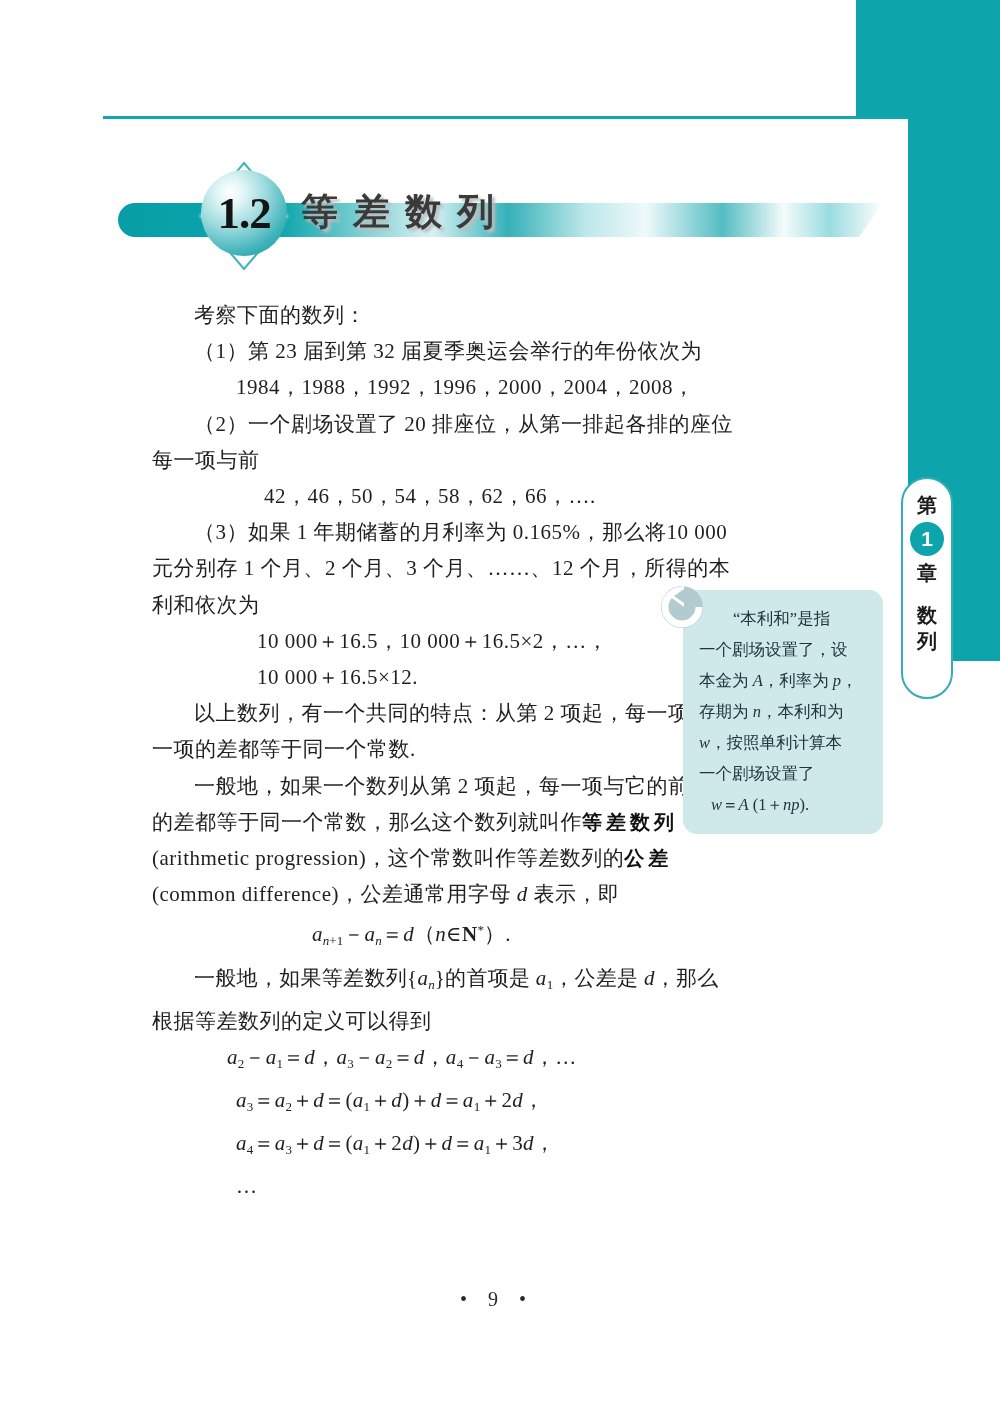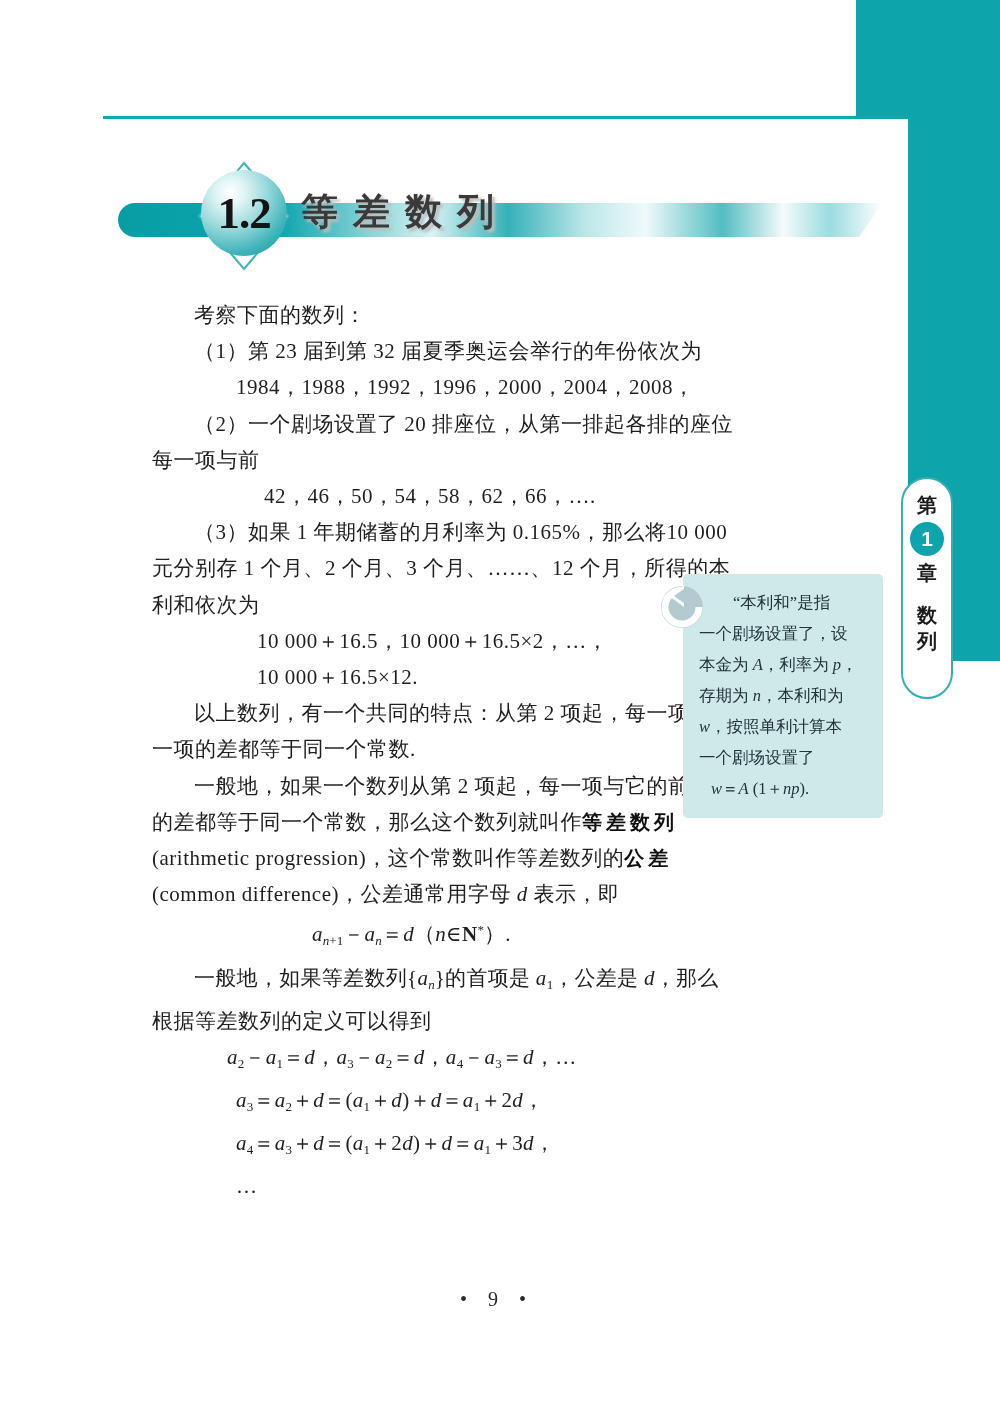--- a/index.html
+++ b/index.html
@@ -50,22 +50,22 @@
   .ind4{padding-left:105px;} .ind5{padding-left:160px;} .ind6{padding-left:75px;}
   .term{font-weight:bold;letter-spacing:4px;font-family:"Liberation Sans","DejaVu Sans",sans-serif;
         font-size:20px;color:#111;}
   .fm{letter-spacing:.3px;}
   .fm i, .iv{font-style:italic;font-family:"Liberation Serif","DejaVu Serif",serif;}
   sub{font-size:.62em;vertical-align:-.3em;letter-spacing:0;}
   sup{font-size:.62em;vertical-align:.55em;letter-spacing:0;}
   .bN{font-weight:bold;font-style:normal;}
 
   
-  .note-box{position:absolute;left:683px;top:574px;width:200px;height:244px;background:#cfe8ea;
-            border-radius:5px;box-sizing:border-box;padding:13px 16px 0 16px;
+  .note-box{position:absolute;left:683px;top:590px;width:200px;height:244px;background:#cfe8ea;
+            border-radius:14px;box-sizing:border-box;padding:13px 16px 0 16px;
             font-size:16.5px;line-height:31px;color:#22333a;}
   .note-line{white-space:nowrap;}
   .note-indent{padding-left:34px;}
   .note-formula{padding-left:12px;}
   .note-box i{font-style:italic;}
   .return-icon{position:absolute;left:659px;top:584px;z-index:4;}
 
   
   .footer{position:absolute;left:0;top:1288px;width:986px;text-align:center;font-size:20px;
           color:#2a2a2a;word-spacing:16px;}

